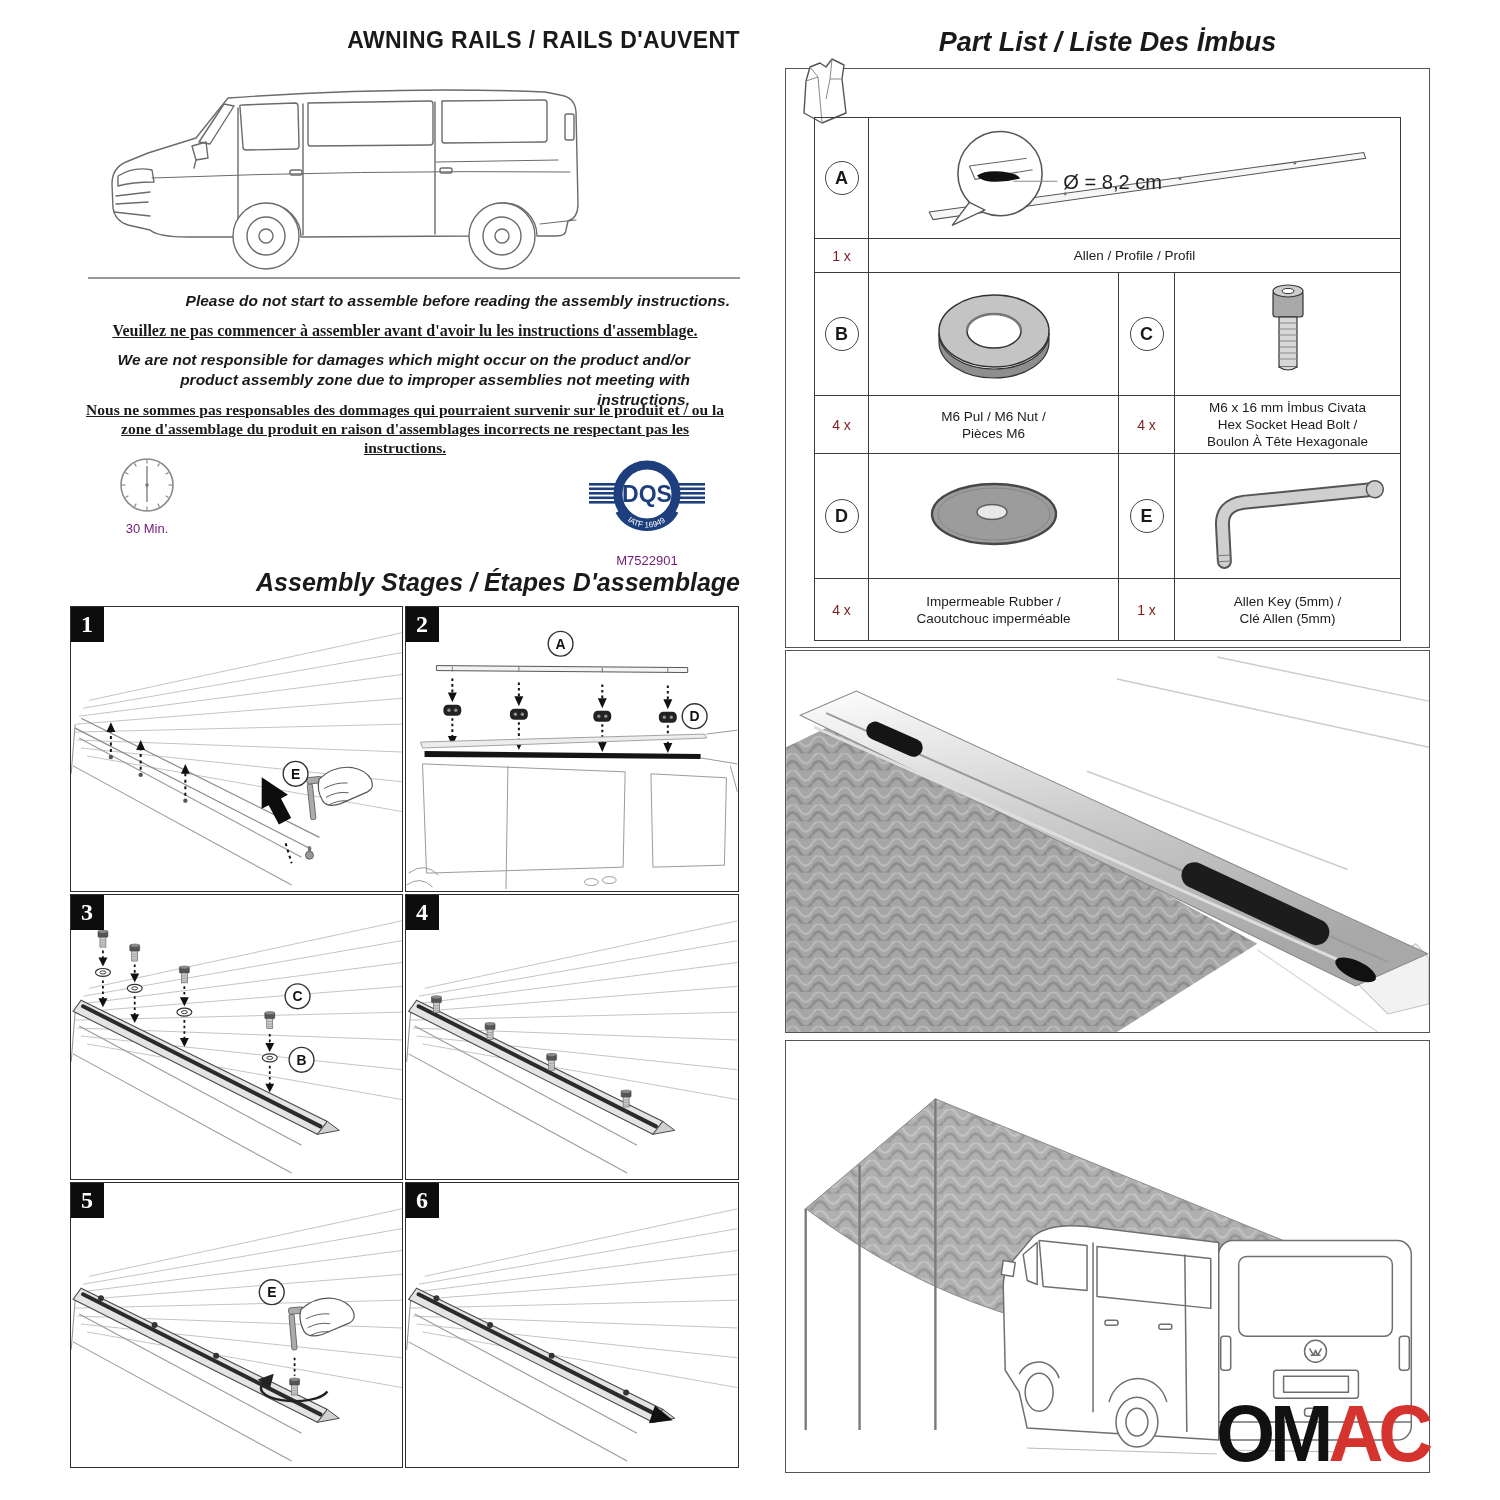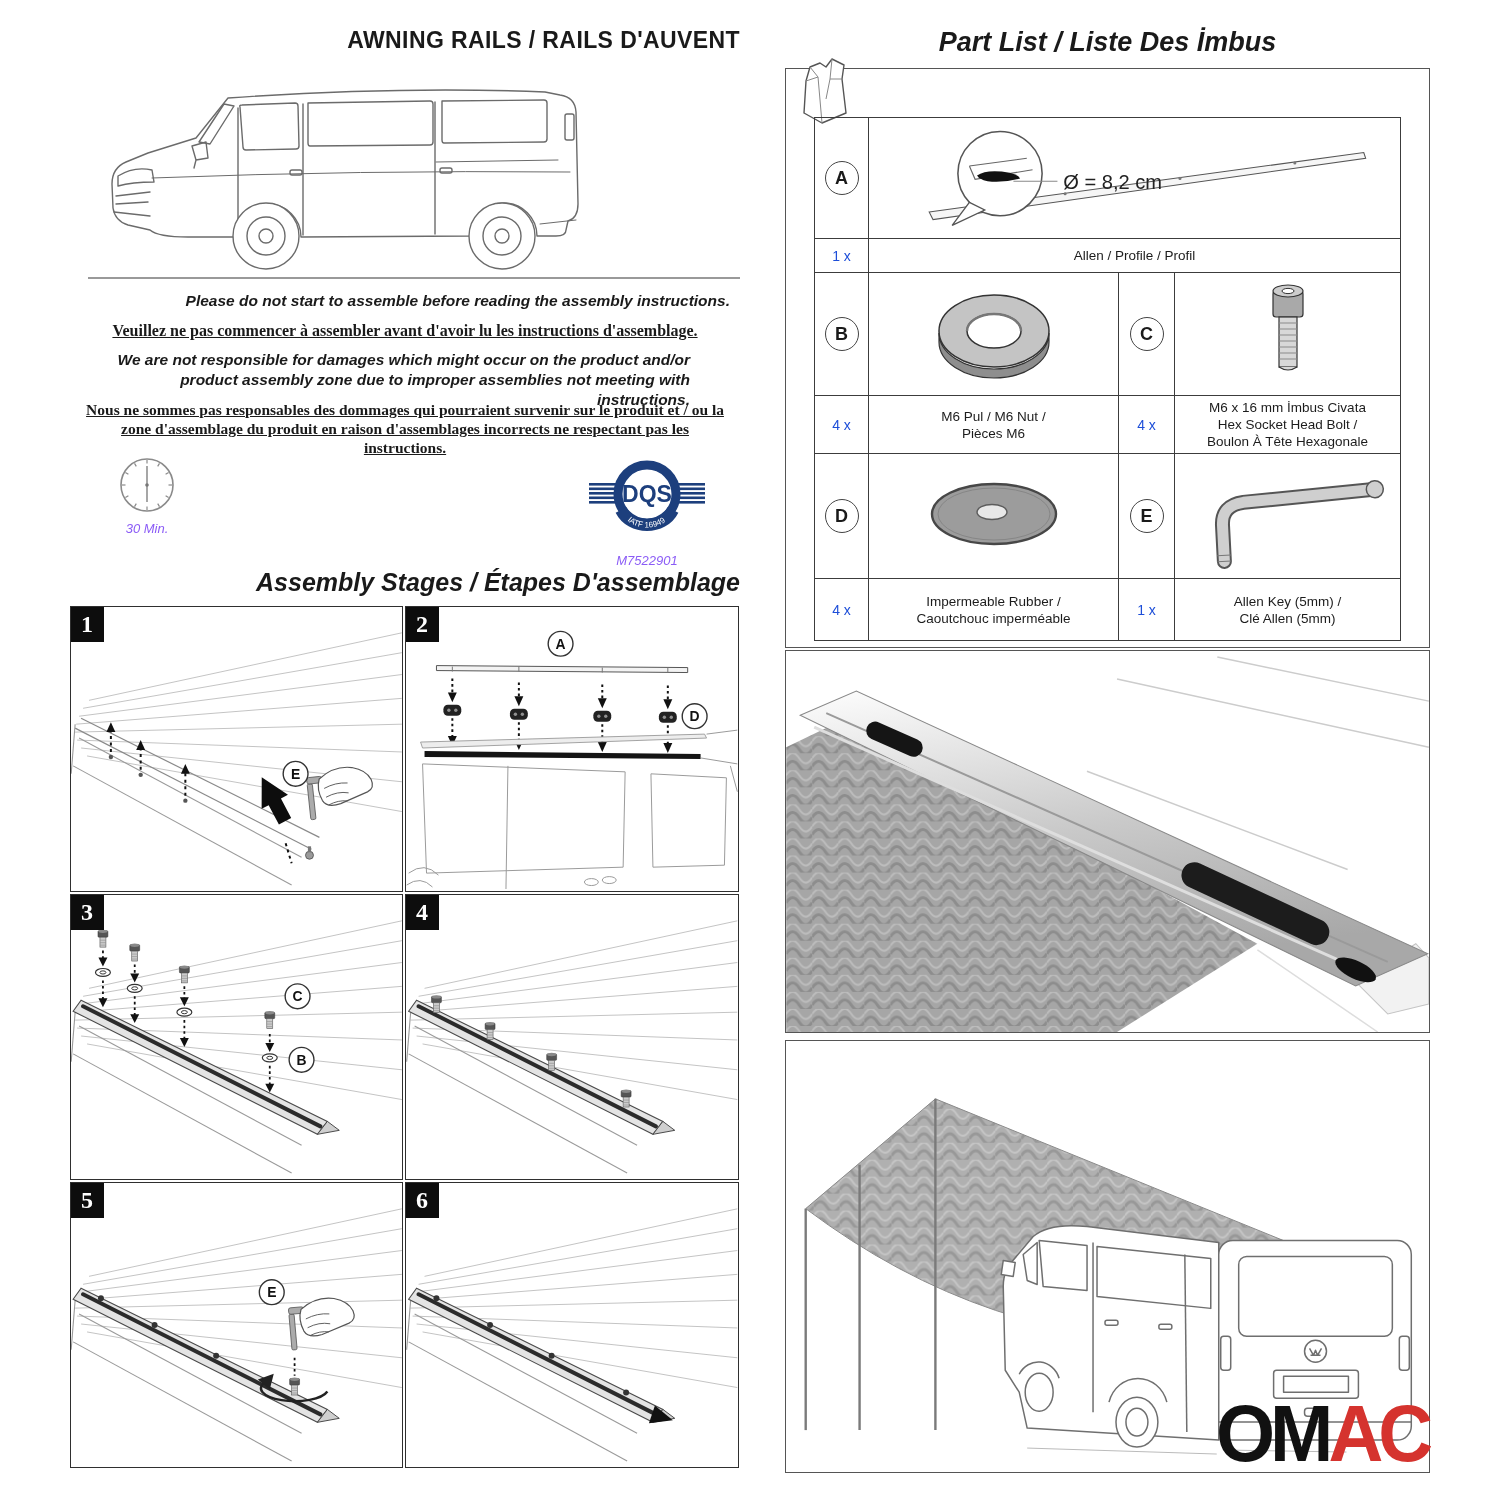--- a/index.html
+++ b/index.html
@@ -15,21 +15,21 @@
   .h-main  { font-size:23px; font-weight:bold; letter-spacing:.4px; text-align:right; }
   .h-ital  { font-size:27px; font-weight:bold; font-style:italic; text-align:center; }
   .h-asm   { font-size:25px; font-weight:bold; font-style:italic; text-align:right; }
 
   
   .w-en  { font-style:italic; font-weight:bold; font-size:15.5px; line-height:20px; text-align:right; }
   .w-fr  { font-family:"Liberation Serif", serif; font-weight:bold; font-size:15.5px; line-height:19px; text-align:center;text-decoration:underline; }
 
   .ground { border-top:2px solid #999; }
 
-  .meta-label { font-size:13px; color:#8b5cf6; text-align:center; margin-top:3px;font-style:italic; }
+  .meta-label { font-size:13px; color:#701a75; text-align:center; margin-top:3px; }
 
   
   .panels {
     display:grid; grid-template-columns:333px 334px; grid-template-rows:286px 286px 286px;
     gap:2px;
   }
   .panel { position:relative; border:1.6px solid #2f2f2f; background:#fff; overflow:hidden; }
   .panel svg { position:absolute; inset:0; width:100%; height:100%; }
   .panel-num {
     position:absolute; top:-1px; left:-1px; width:34px; height:36px; background:#0d0d0d;
@@ -40,21 +40,21 @@
   .callout text { font:bold 14px "Liberation Sans", sans-serif; fill:#111; text-anchor:middle; }
 
   
   .partbox { border:1.6px solid #555; background:#fff; }
   table.parts { border-collapse:collapse; table-layout:fixed; width:586px; }
   table.parts td { border:1.5px solid #3c3c3c; text-align:center; vertical-align:middle; padding:2px; overflow:hidden; }
   .circ {
     display:inline-flex; width:34px; height:34px; border:1.6px solid #444; border-radius:50%;
     align-items:center; justify-content:center; font-weight:bold; font-size:18px; background:#fff;
   }
-  .qty { font-size:14px; color:#1d4ed8; }
+  .qty { font-size:14px; color:#7f1d1d; }
   .cap { font-size:13.5px; line-height:17px; color:#1c1c1c; white-space:pre-line; }
 
   .photo { border:1.6px solid #555; background:#fff; overflow:hidden; }
   .photo svg { display:block; width:100%; height:100%; }
 
   
   .brand { font-weight:bold; font-size:76px; letter-spacing:-5px; line-height:76px;
            transform:scaleY(1.04); white-space:nowrap; }
   .brand .b1 { color:#111; }
   .brand .b2 { color:#d5332e; }

